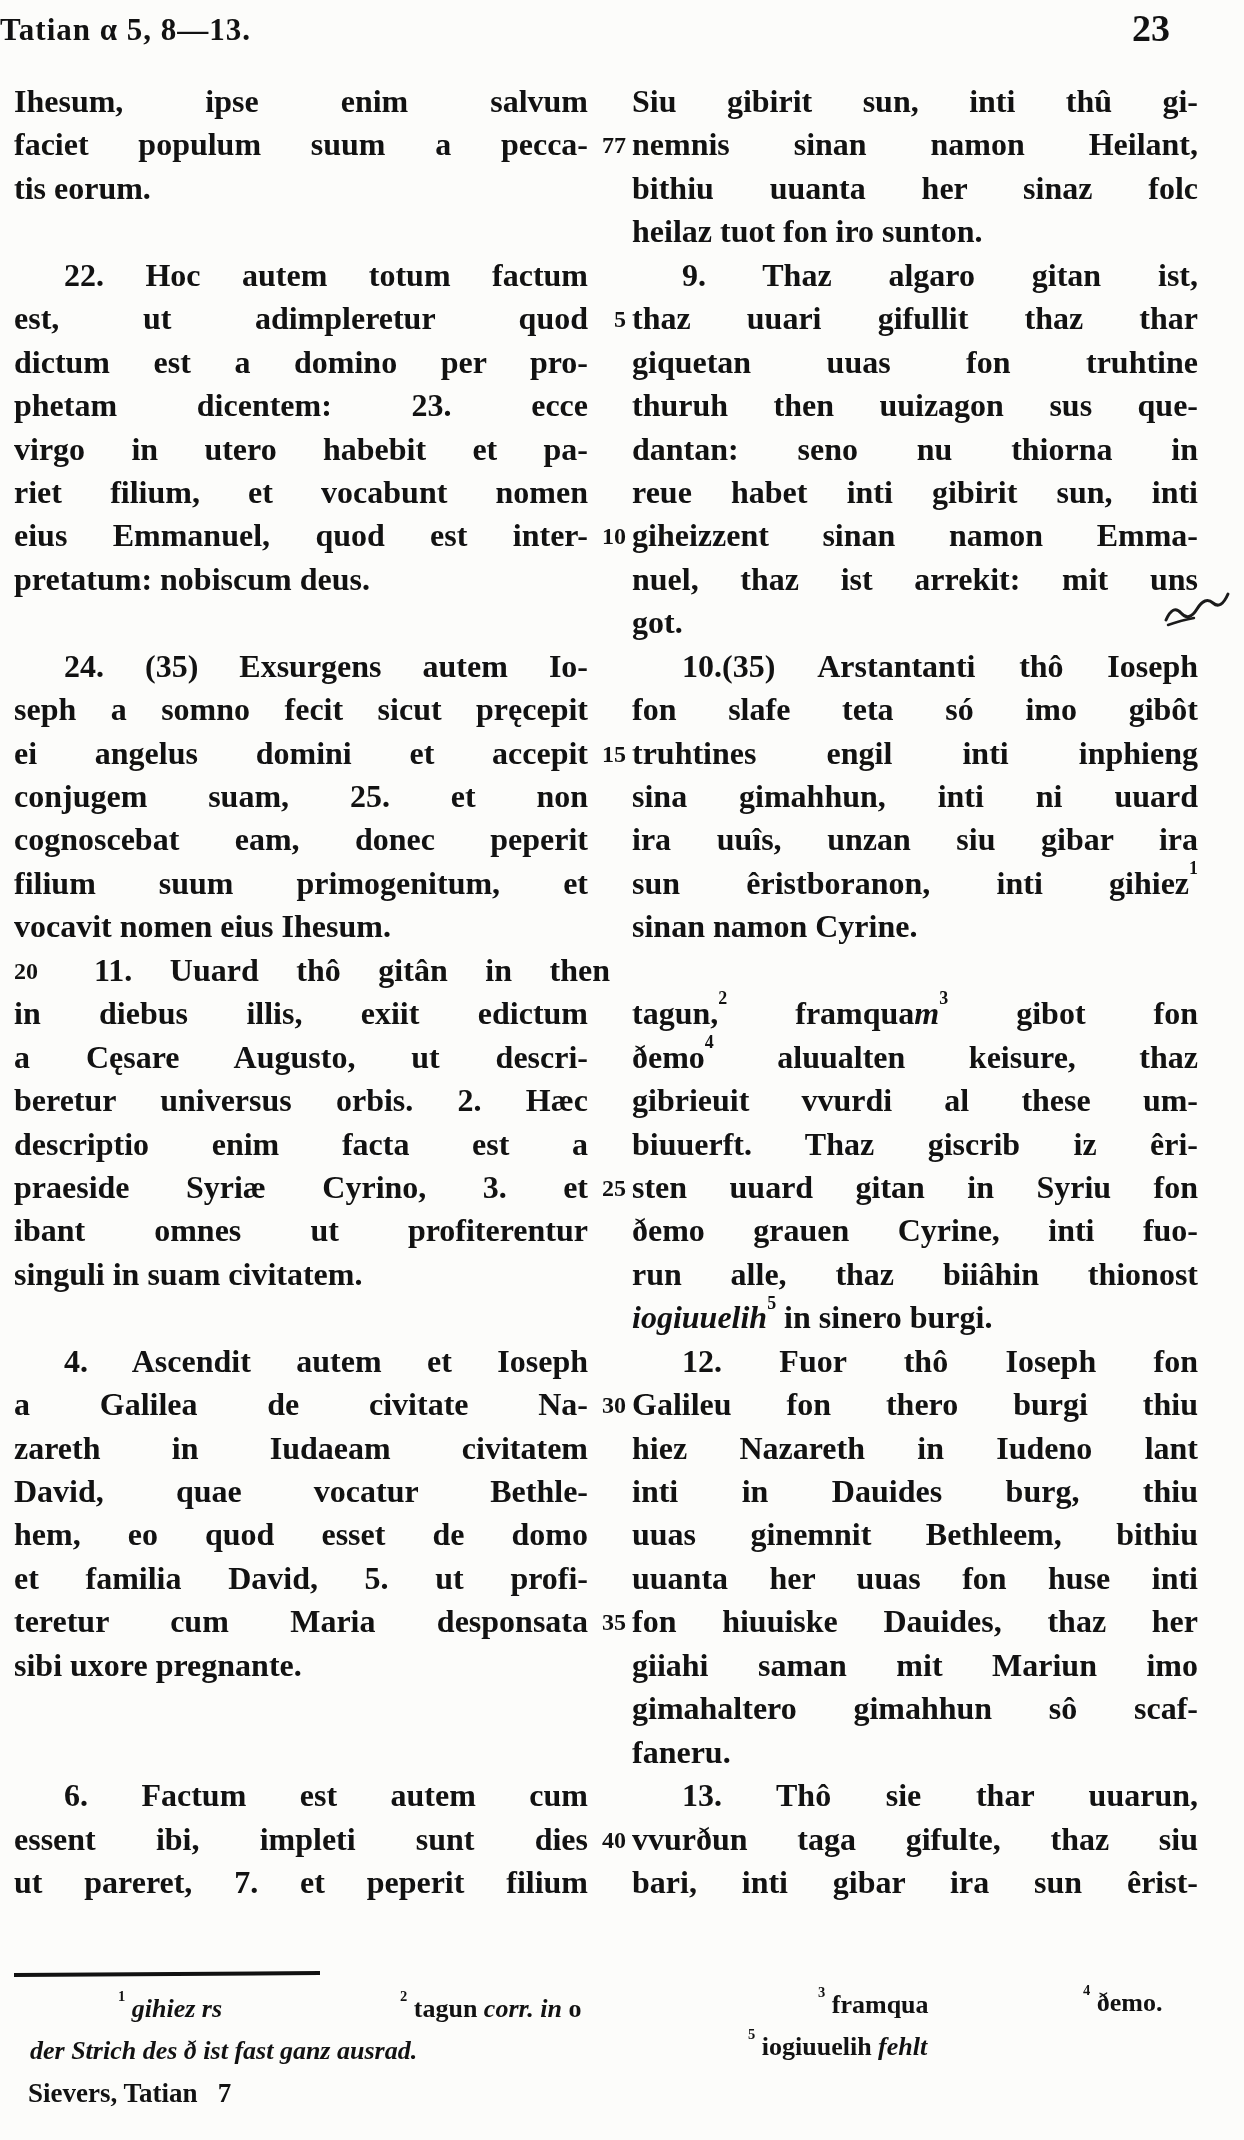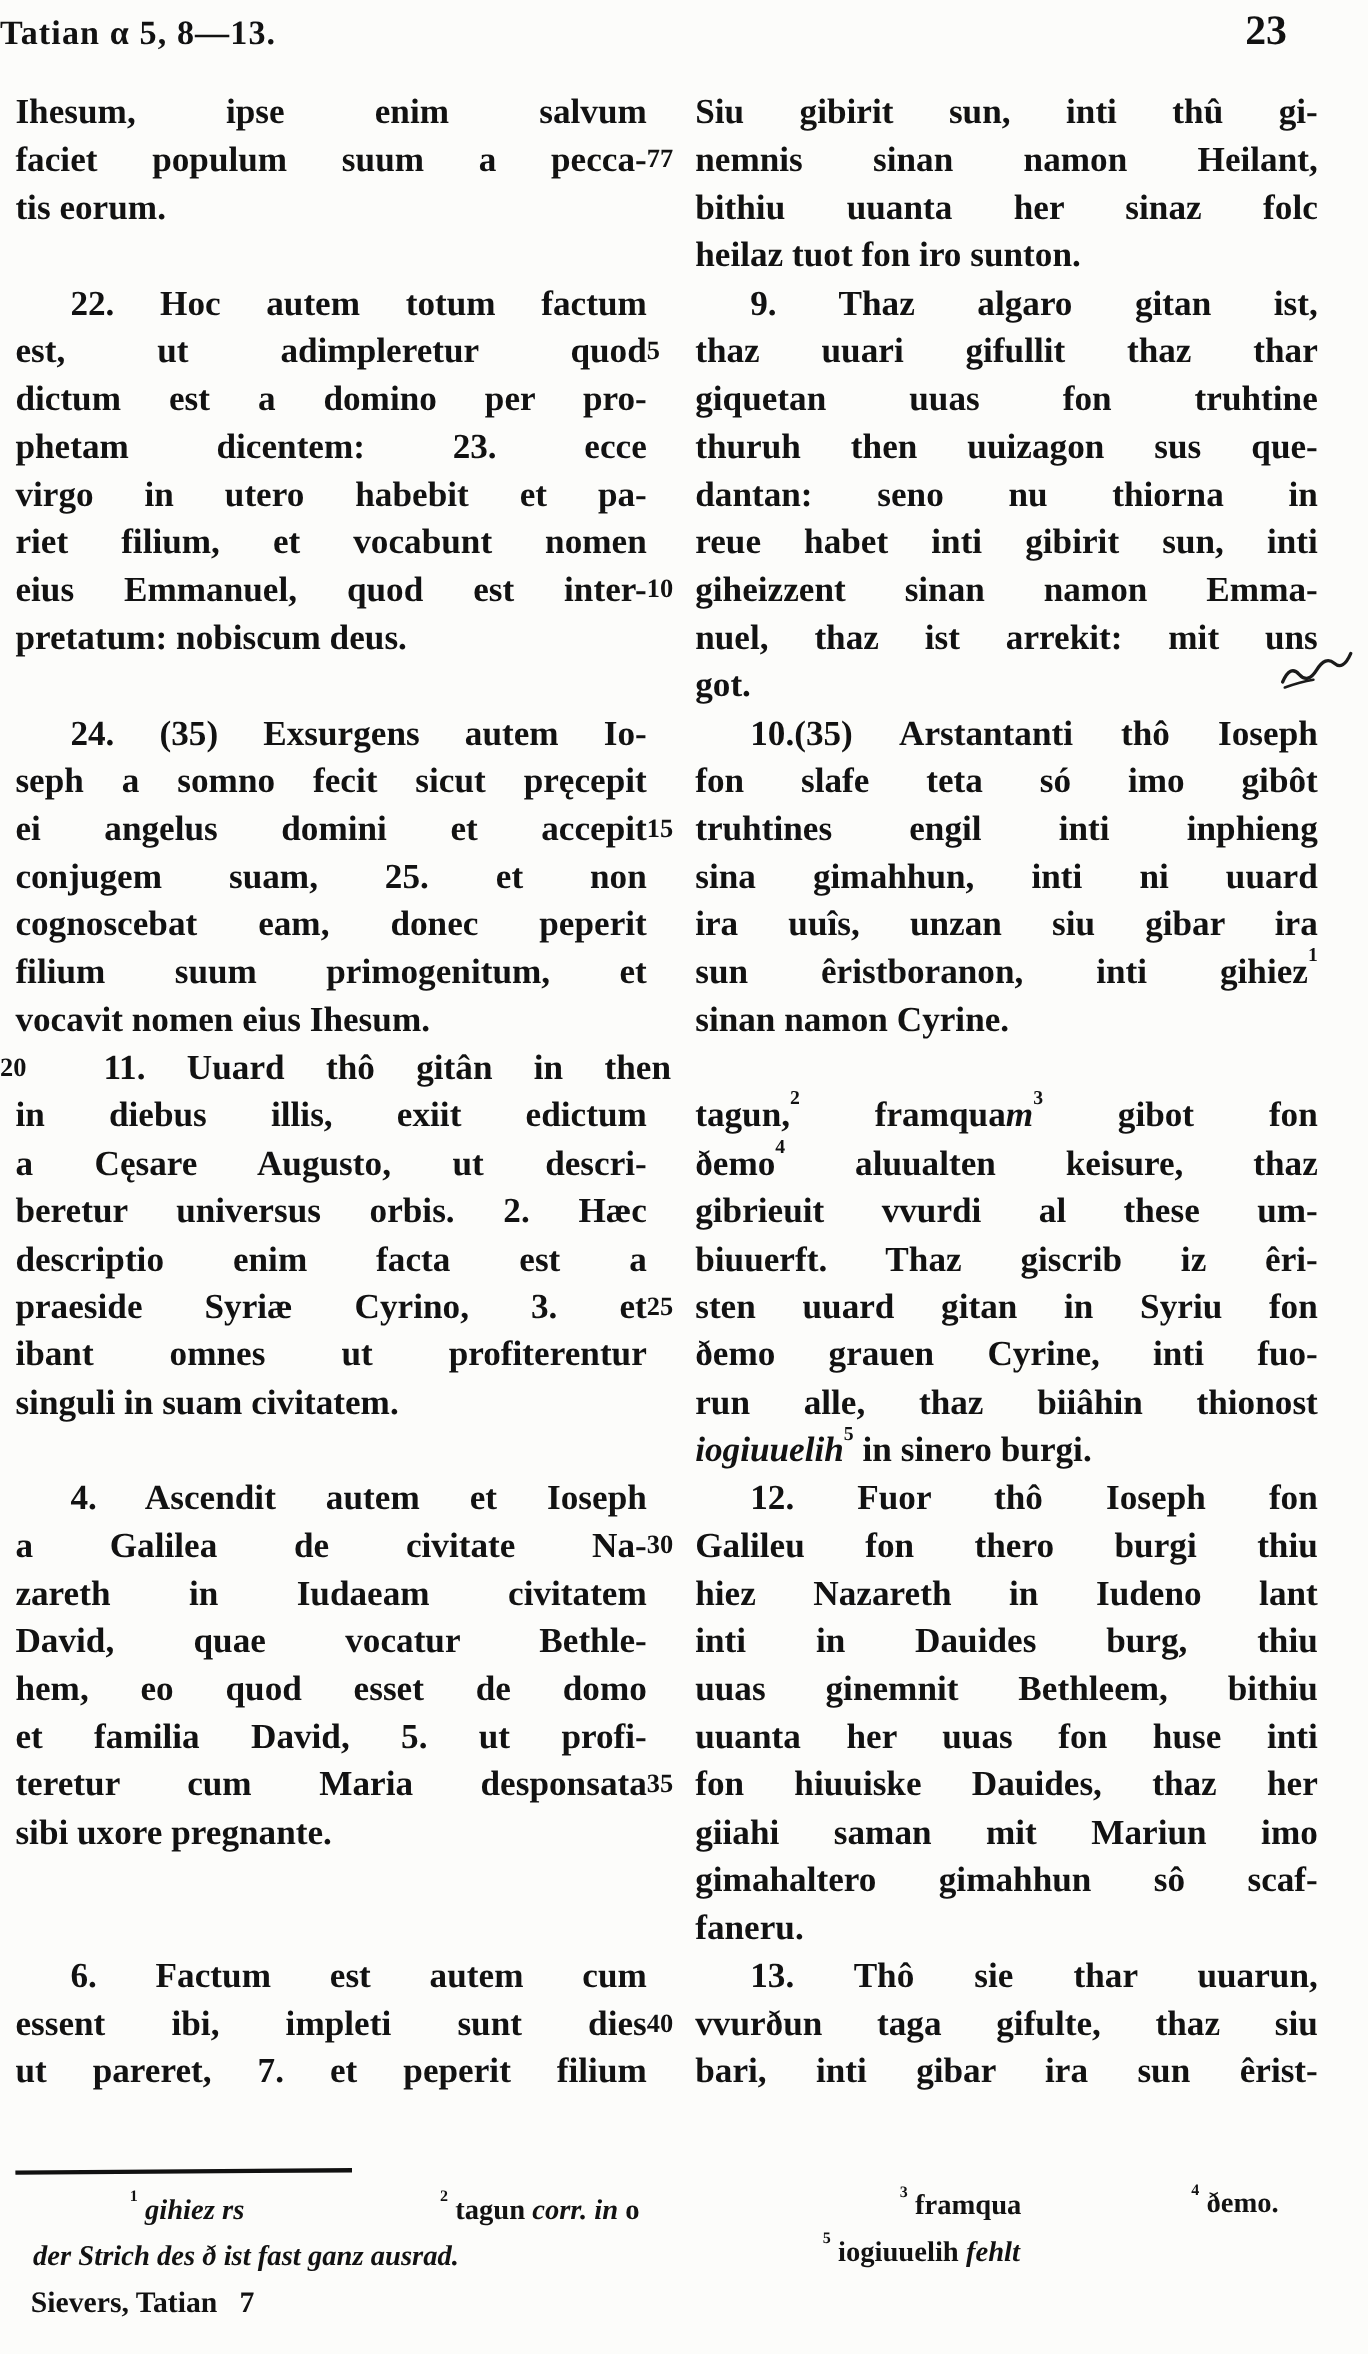--- a/index.html
+++ b/index.html
@@ -16,21 +16,21 @@
   }
   .hdr-page{
     position:absolute;top:6px;left:1132px;width:80px;
     font-size:38px;font-weight:bold;
   }
   
   .rows{position:absolute;top:80px;left:0;width:1244px;}
   .row{display:flex;height:43.45px;}
   .cell{font-size:32px;font-weight:bold;line-height:43.45px;overflow:visible;}
   .cl{width:574px;margin-left:14px;}
-  .cg{width:44px;font-size:24px;font-weight:bold;
+  .cg{width:44px;text-align:right;font-size:24px;font-weight:bold;
       line-height:45px;padding-right:6px;box-sizing:border-box;}
   .cr{width:566px;}
   .jst{text-align:justify;text-align-last:justify;}
   .ind{padding-left:50px;box-sizing:border-box;}
   .it{font-style:italic;}
   sup{font-size:0.56em;font-weight:bold;line-height:0;position:relative;top:-0.45em;}
   
   .fnrule{position:absolute;left:14px;top:1972px;width:306px;height:4px;background:#111;transform:rotate(-0.4deg);}
   .fn{position:absolute;font-size:26px;font-weight:bold;white-space:pre;}
   .sig{position:absolute;left:28px;top:2078px;font-size:27px;font-weight:bold;white-space:pre;}

